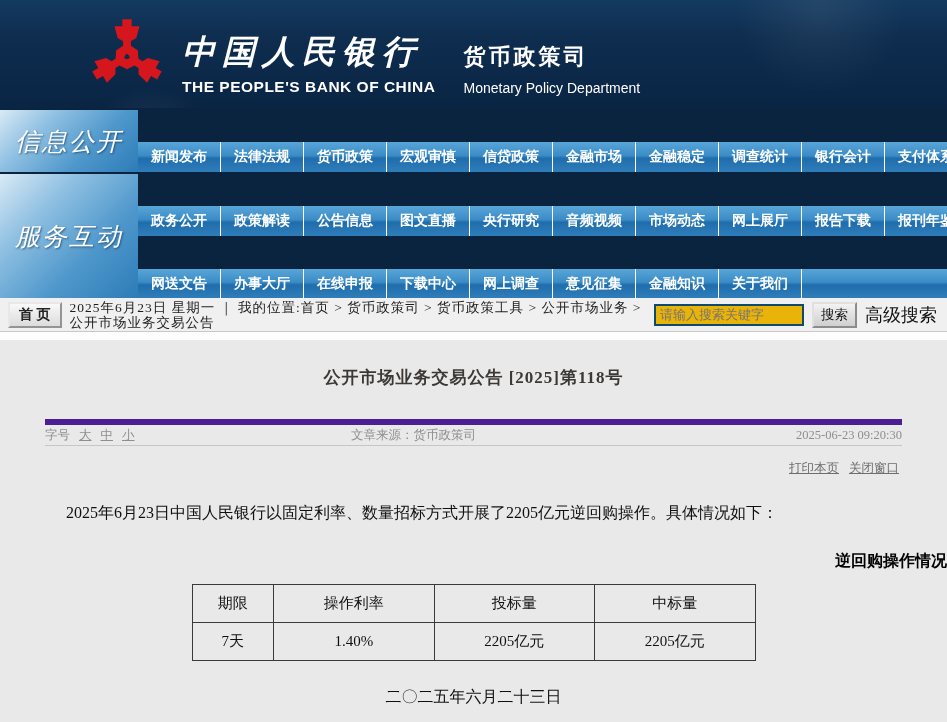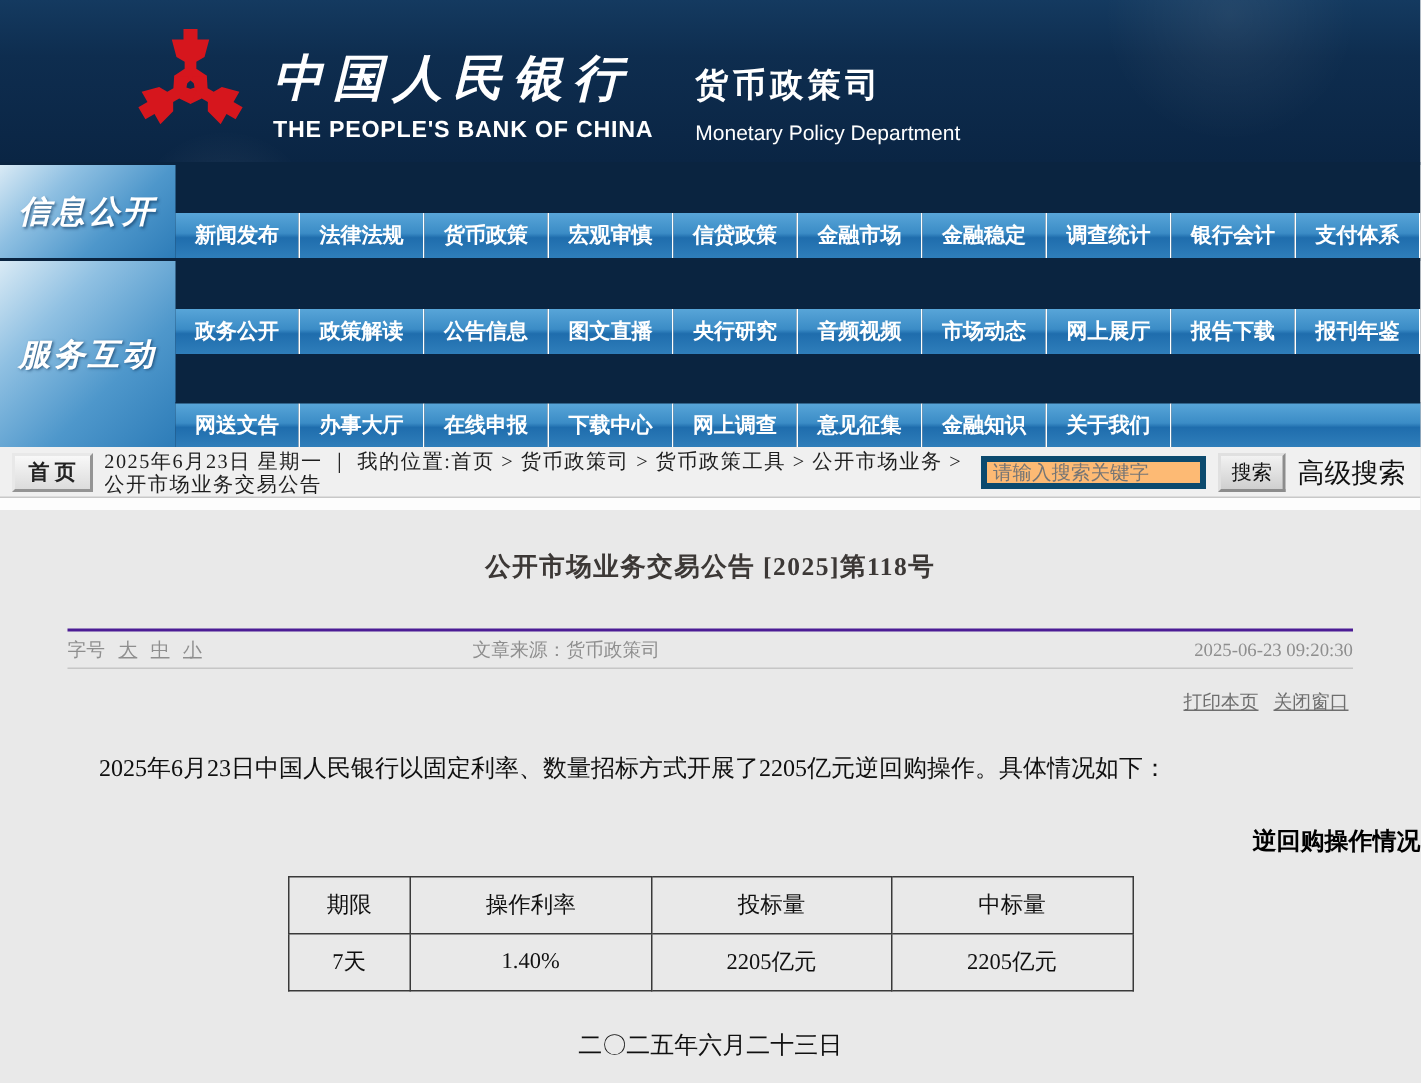--- a/index.html
+++ b/index.html
@@ -31,23 +31,23 @@
   }
   .bank-en { color:#fff; font-size:15.5px; font-weight:bold; letter-spacing:.5px; margin-top:3px; }
   .dept-block { margin:42px 0 0 28px; }
   .dept-cn { color:#fff; font-size:22px; font-weight:bold; letter-spacing:3px; }
   .dept-en { color:#fff; font-size:14px; margin-top:8px; }
 
   
   .nav { background:#0a2440; }
   .nav-section { display:flex; border-top:2px solid #0a2440; }
   .nav-label {
-    width:117px; flex:none; display:flex; align-items:center; justify-content:center;
+    width:138px; flex:none; display:flex; align-items:center; justify-content:center;
     background:linear-gradient(135deg,#d9eaf5 0%,#8fc0e2 30%,#4e97cb 65%,#2d7cb8 100%);
-    color:#fff; font-size:21px; font-weight:bold; font-style:italic; letter-spacing:2px;
+    color:#fff; font-size:25px; font-weight:normal; font-style:italic; letter-spacing:2px;
     text-shadow:1px 1px 2px rgba(20,60,100,.7);
     cursor:pointer;
   }
   .nav-rows { flex:1; display:flex; flex-direction:column; }
   .nav-row { display:flex; height:30px;margin-top:32px; }
   .nav-row + .nav-row { border-top:1px solid #0a2440; }
   .nav-cell {
     width:83px; flex:none; display:flex; align-items:center; justify-content:center;
     background:linear-gradient(180deg,#58a5d8 0%,#3b8cc6 45%,#1f6dad 55%,#2f7eba 100%);
     color:#fff; font-size:14px; font-weight:bold; text-decoration:none;
@@ -69,21 +69,21 @@
     flex:none; font-size:14px; font-weight:bold; color:#222;
     background:linear-gradient(180deg,#f8f8f8,#dcdcdc);
     border:2px outset #e8e8e8; padding:2px 9px; white-space:nowrap; cursor:pointer;
     font-family:"Liberation Serif","DejaVu Serif",serif;
   }
   .crumb-text {
     flex:1; font-size:13.5px; color:#1d1d1d; line-height:15px; max-height:32px; overflow:hidden;
     font-family:"Liberation Serif","DejaVu Serif",serif; letter-spacing:1px;
   }
   .search-input {
-    flex:none; width:150px; height:22px; border:4px solid #0c4a6e; background:#fdba74;
+    flex:none; width:150px; height:22px; border:2px solid #0c4a6e; background:#eab308;
     font-size:13px; padding:0 4px; color:#333;
     font-family:"Liberation Serif","DejaVu Serif",serif;
   }
   .search-btn {
     flex:none; font-size:13.5px; color:#111; background:linear-gradient(180deg,#f2f2f2,#cfcfcf);
     border:2px outset #e0e0e0; padding:2px 7px; cursor:pointer;
     font-family:"Liberation Serif","DejaVu Serif",serif;
   }
   .adv-search {
     flex:none; font-size:18px; color:#111; text-decoration:none; margin-right:2px;
@@ -91,23 +91,24 @@
   }
   .white-strip { height:8px; background:#fdfdfd; }
 
   
   .content { padding-top:26px; background:#e9e9e9; height:470px; }
   .art-title {
     text-align:center; font-size:17px; font-weight:bold; color:#3c3836;
     font-family:"Liberation Serif","DejaVu Serif",serif; letter-spacing:1px;
   }
   .meta-bar {
-    margin:30px 45px 0 45px; border-top:2px solid #4c1d95; border-bottom:1px solid #c6c6c6;
+    margin:30px 45px 0 45px; border-top:6px solid #4c1d95; border-bottom:1px solid #c6c6c6;
     height:27px; display:flex; align-items:center; font-size:12.5px; color:#8e8e8e;
     font-family:"Liberation Serif","DejaVu Serif",serif;
+    gap:36px;
   }
   .meta-left { width:270px; display:flex; gap:9px; }
   .meta-left a { color:#8e8e8e; text-decoration:underline; cursor:pointer; }
   .meta-src { flex:1; }
   .meta-time { flex:none; }
   .print-row {
     display:flex; justify-content:flex-end; gap:10px; margin:14px 48px 0 0;
     font-size:12.5px; font-family:"Liberation Serif","DejaVu Serif",serif;
   }
   .print-row a { color:#6e6e6e; text-decoration:underline; cursor:pointer; }

